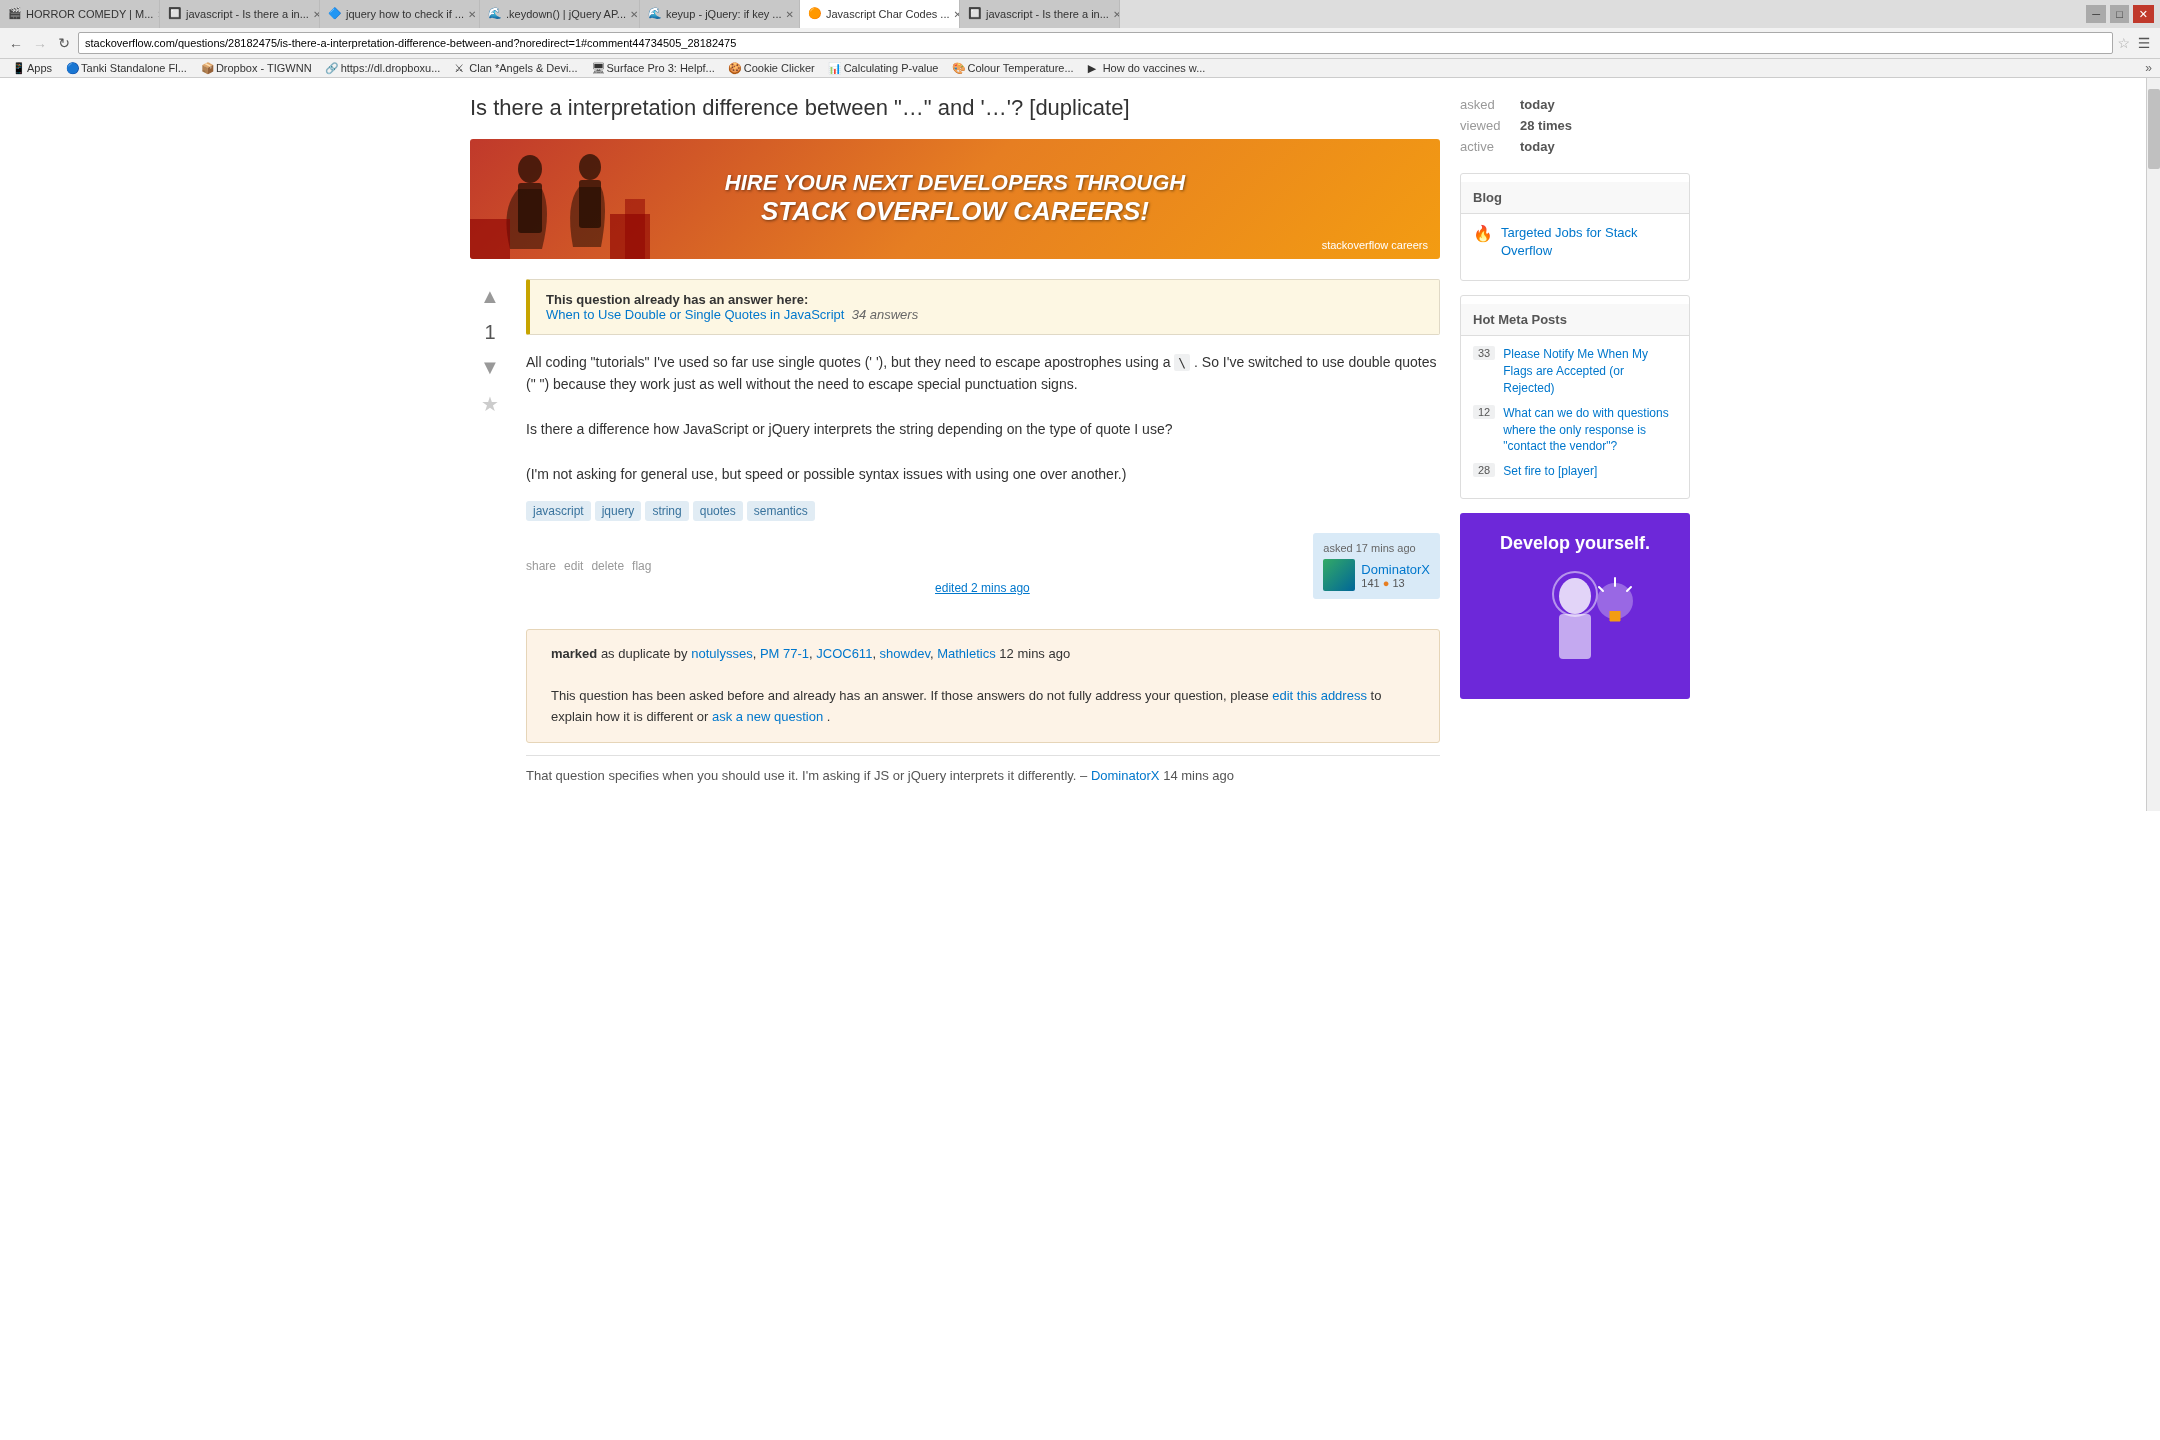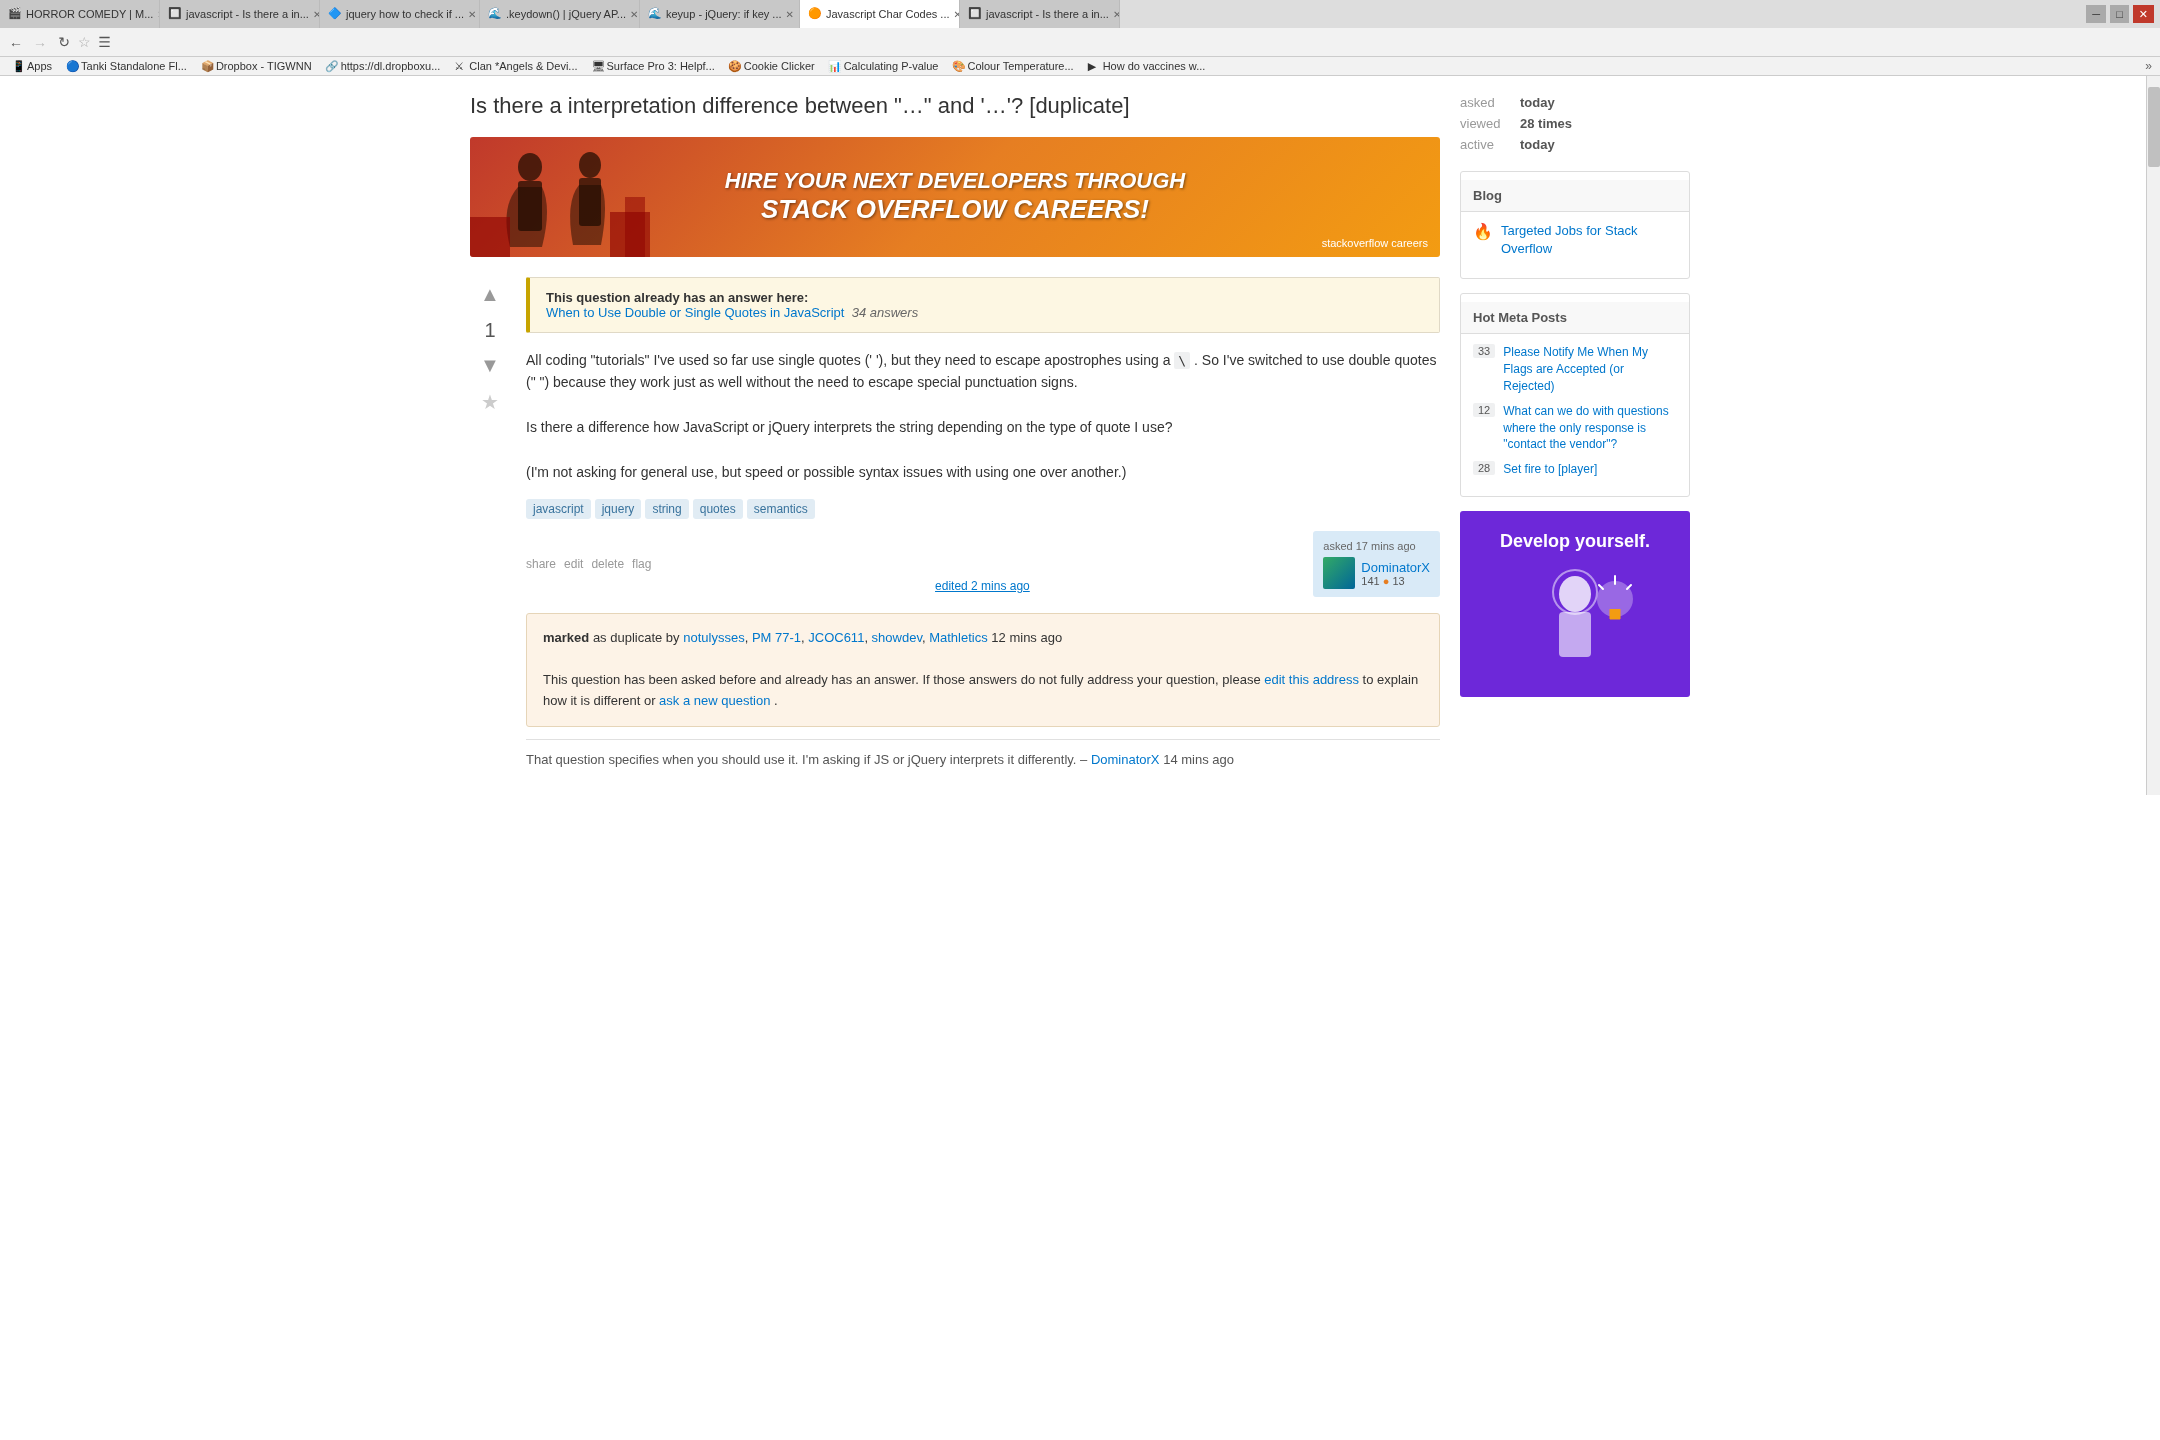--- a/index.html
+++ b/index.html
@@ -325,22 +325,22 @@
       display: inline-block;
       vertical-align: middle;
       margin-right: 6px;
     }
 
     
     .marked-block {
       background: #fdf3e7;
       border: 1px solid #e6d5b8;
       border-radius: 3px;
-      padding: 14px 16px;
-      margin-top: 16px;
+      padding: 14px 24px;
+      margin-top: 30px;
       font-size: 13px;
       line-height: 1.6;
     }
     .marked-block a {
       color: #07c;
       text-decoration: none;
     }
     .marked-block .edit-link { color: #07c; }
 
     
@@ -508,20 +508,21 @@
       <button style="border:none;background:#aaa;color:#333;padding:0 6px;font-size:11px;cursor:pointer;height:18px;">─</button>
       <button style="border:none;background:#aaa;color:#333;padding:0 6px;font-size:11px;cursor:pointer;height:18px;">□</button>
       <button style="border:none;background:#c0392b;color:#fff;padding:0 6px;font-size:11px;cursor:pointer;height:18px;">✕</button>
     </div>
   </div>
 
   <div class="address-bar-row">
     <button class="nav-btn">←</button>
     <button class="nav-btn" disabled="">→</button>
     <button class="nav-btn">↻</button>
+    <input class="address-bar" type="text" value="stackoverflow.com/questions/28182475/is-there-a-interpretation-difference-between-and?noredirect=1#comment44734505_28182475" style="">
     <button class="bookmark-btn">☆</button>
     <button class="nav-btn">☰</button>
   </div>
 
   <div class="bookmarks-bar">
     <div class="bookmark-item">
       <span class="bm-icon">📱</span>
       <span>Apps</span>
     </div>
     <div class="bookmark-item">

